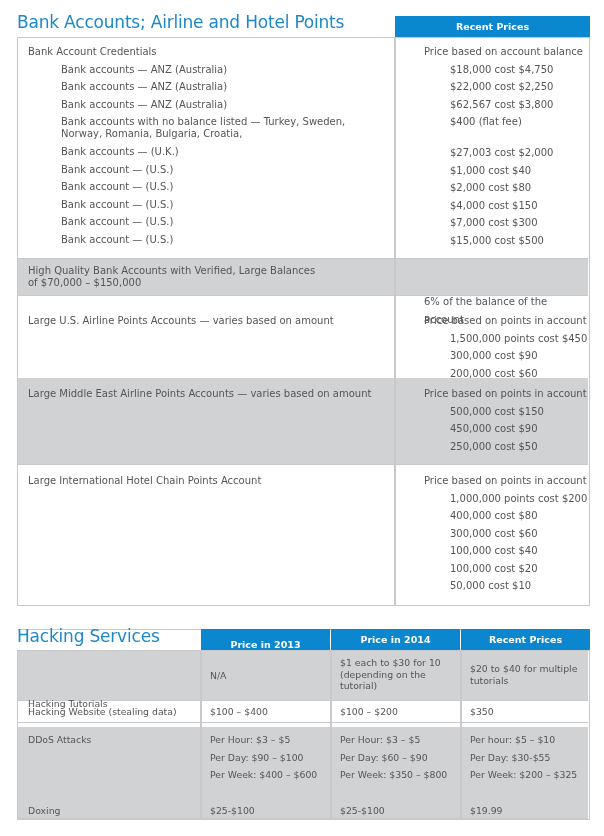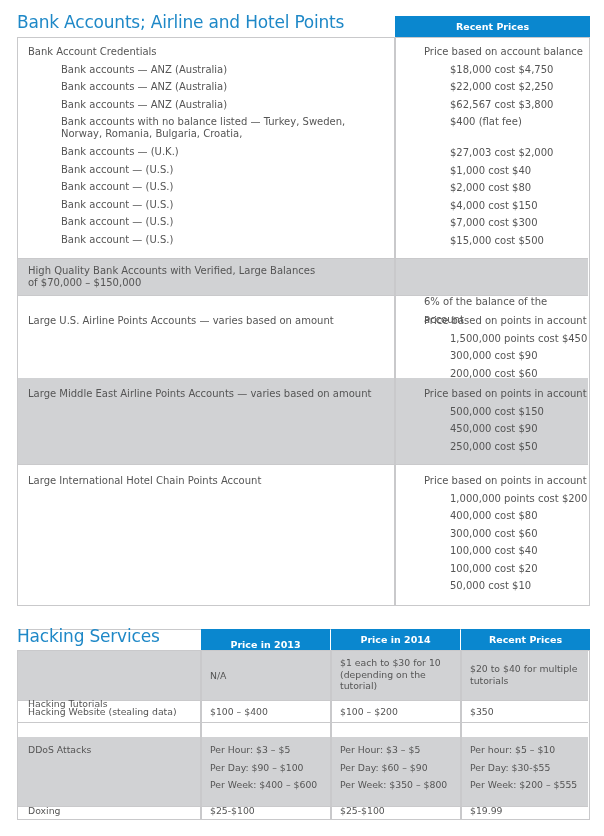--- a/index.html
+++ b/index.html
@@ -127,36 +127,36 @@
       </div>
   </div>
 
   <div class="row" style="top:50px; width:570px; height:22px;">
     <div class="hcell" style="left:10px; top:2px;">Hacking Website (stealing data)</div>
     <div class="hcell" style="left:192px; top:2px;">$100 – $400</div>
     <div class="hcell" style="left:322px; top:2px;">$100 – $200</div>
     <div class="hcell" style="left:452px; top:2px;">$350</div>
   </div>
 
-  <div class="row gray" style="top:86px; width:570px; height:70px;padding-left:28px;">
+  <div class="row gray" style="top:76px; width:570px; height:92px;padding-left:28px;">
     <div class="hcell" style="left:10px; top:4px;">DDoS Attacks</div>
     <div class="hcell" style="left:192px; top:4px;">
       <span class="l" style="display:block">Per Hour: $3 – $5</span>
       <span class="l" style="display:block">Per Day: $90 – $100</span>
       <span class="l" style="display:block">Per Week: $400 – $600</span>
     </div>
     <div class="hcell" style="left:322px; top:4px;">
       <span class="l" style="display:block">Per Hour: $3 – $5</span>
       <span class="l" style="display:block">Per Day: $60 – $90</span>
       <span class="l" style="display:block">Per Week: $350 – $800</span>
     </div>
     <div class="hcell" style="left:452px; top:4px;">
       <span class="l" style="display:block">Per hour: $5 – $10</span>
       <span class="l" style="display:block">Per Day: $30-$55</span>
-      <span class="l" style="display:block">Per Week: $200 – $555</span>
+      <span class="l" style="display:block">Per Week: $200 – $325</span>
     </div>
   </div>
 
   <div class="row" style="top:149px; width:570px; height:20px;">
     <div class="hcell" style="left:10px; top:2px;">Doxing</div>
     <div class="hcell" style="left:192px; top:2px;">$25-$100</div>
     <div class="hcell" style="left:322px; top:2px;">$25-$100</div>
     <div class="hcell" style="left:452px; top:2px;">$19.99</div>
   </div>
 

